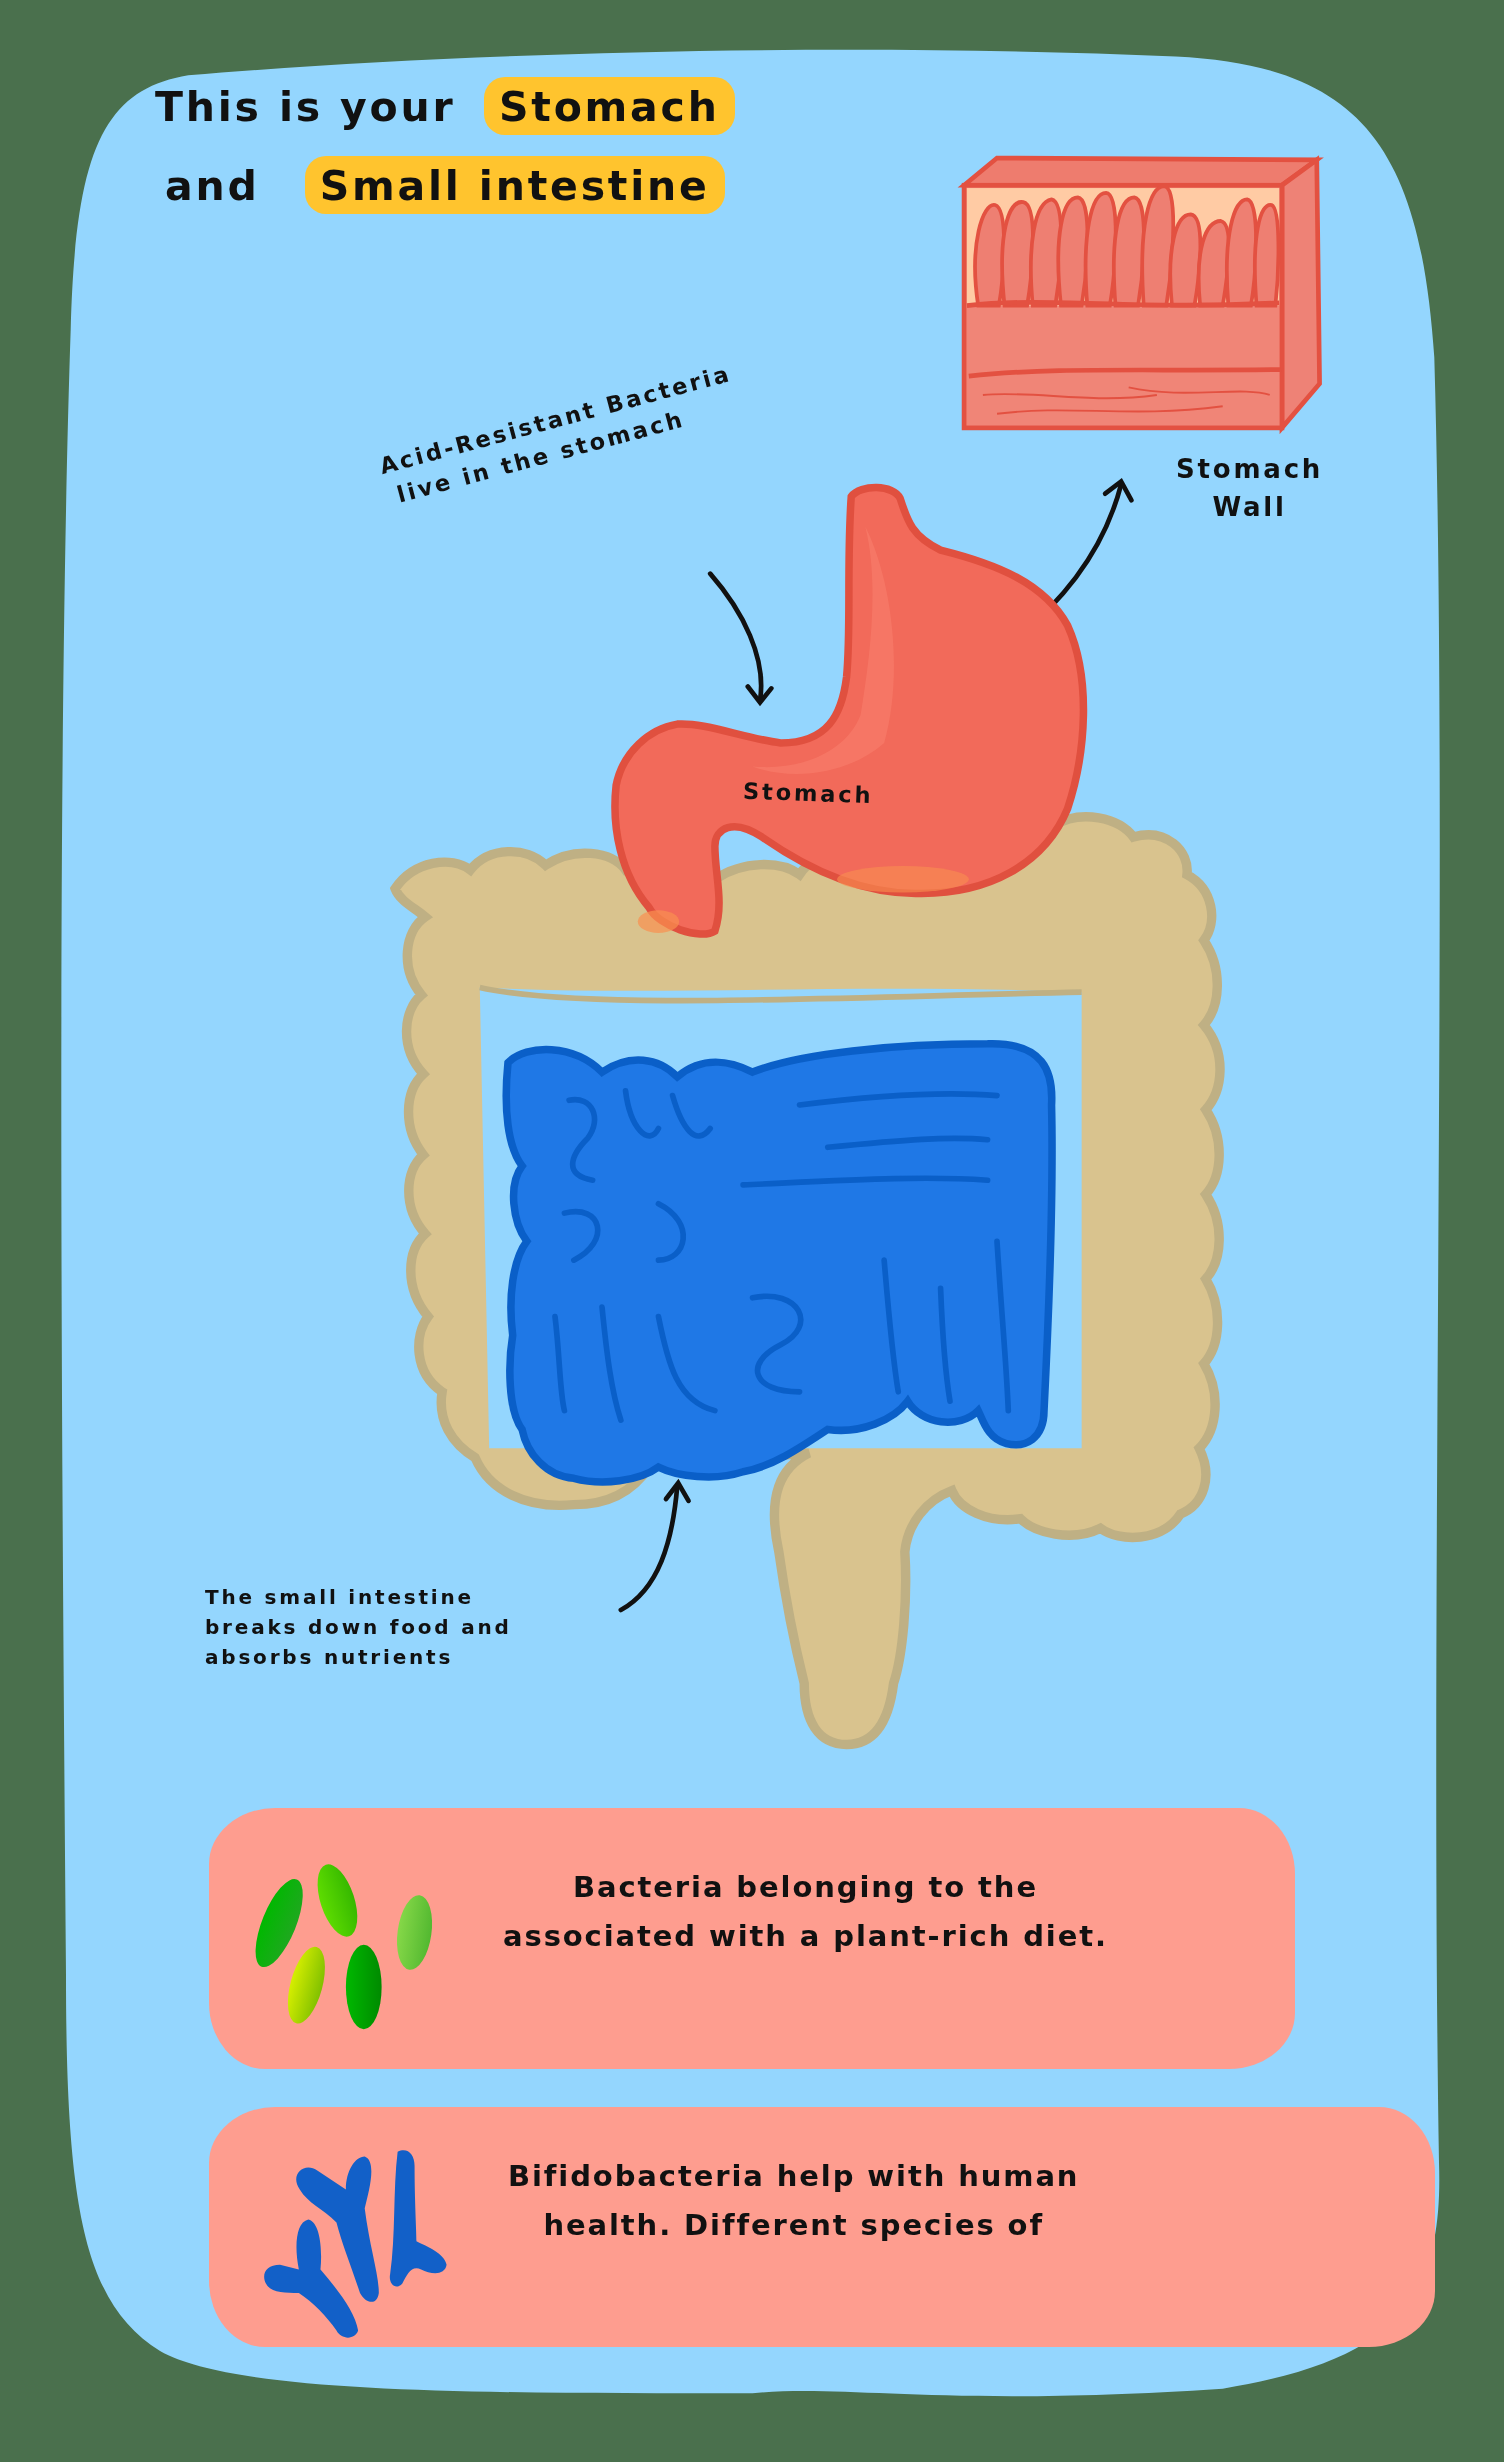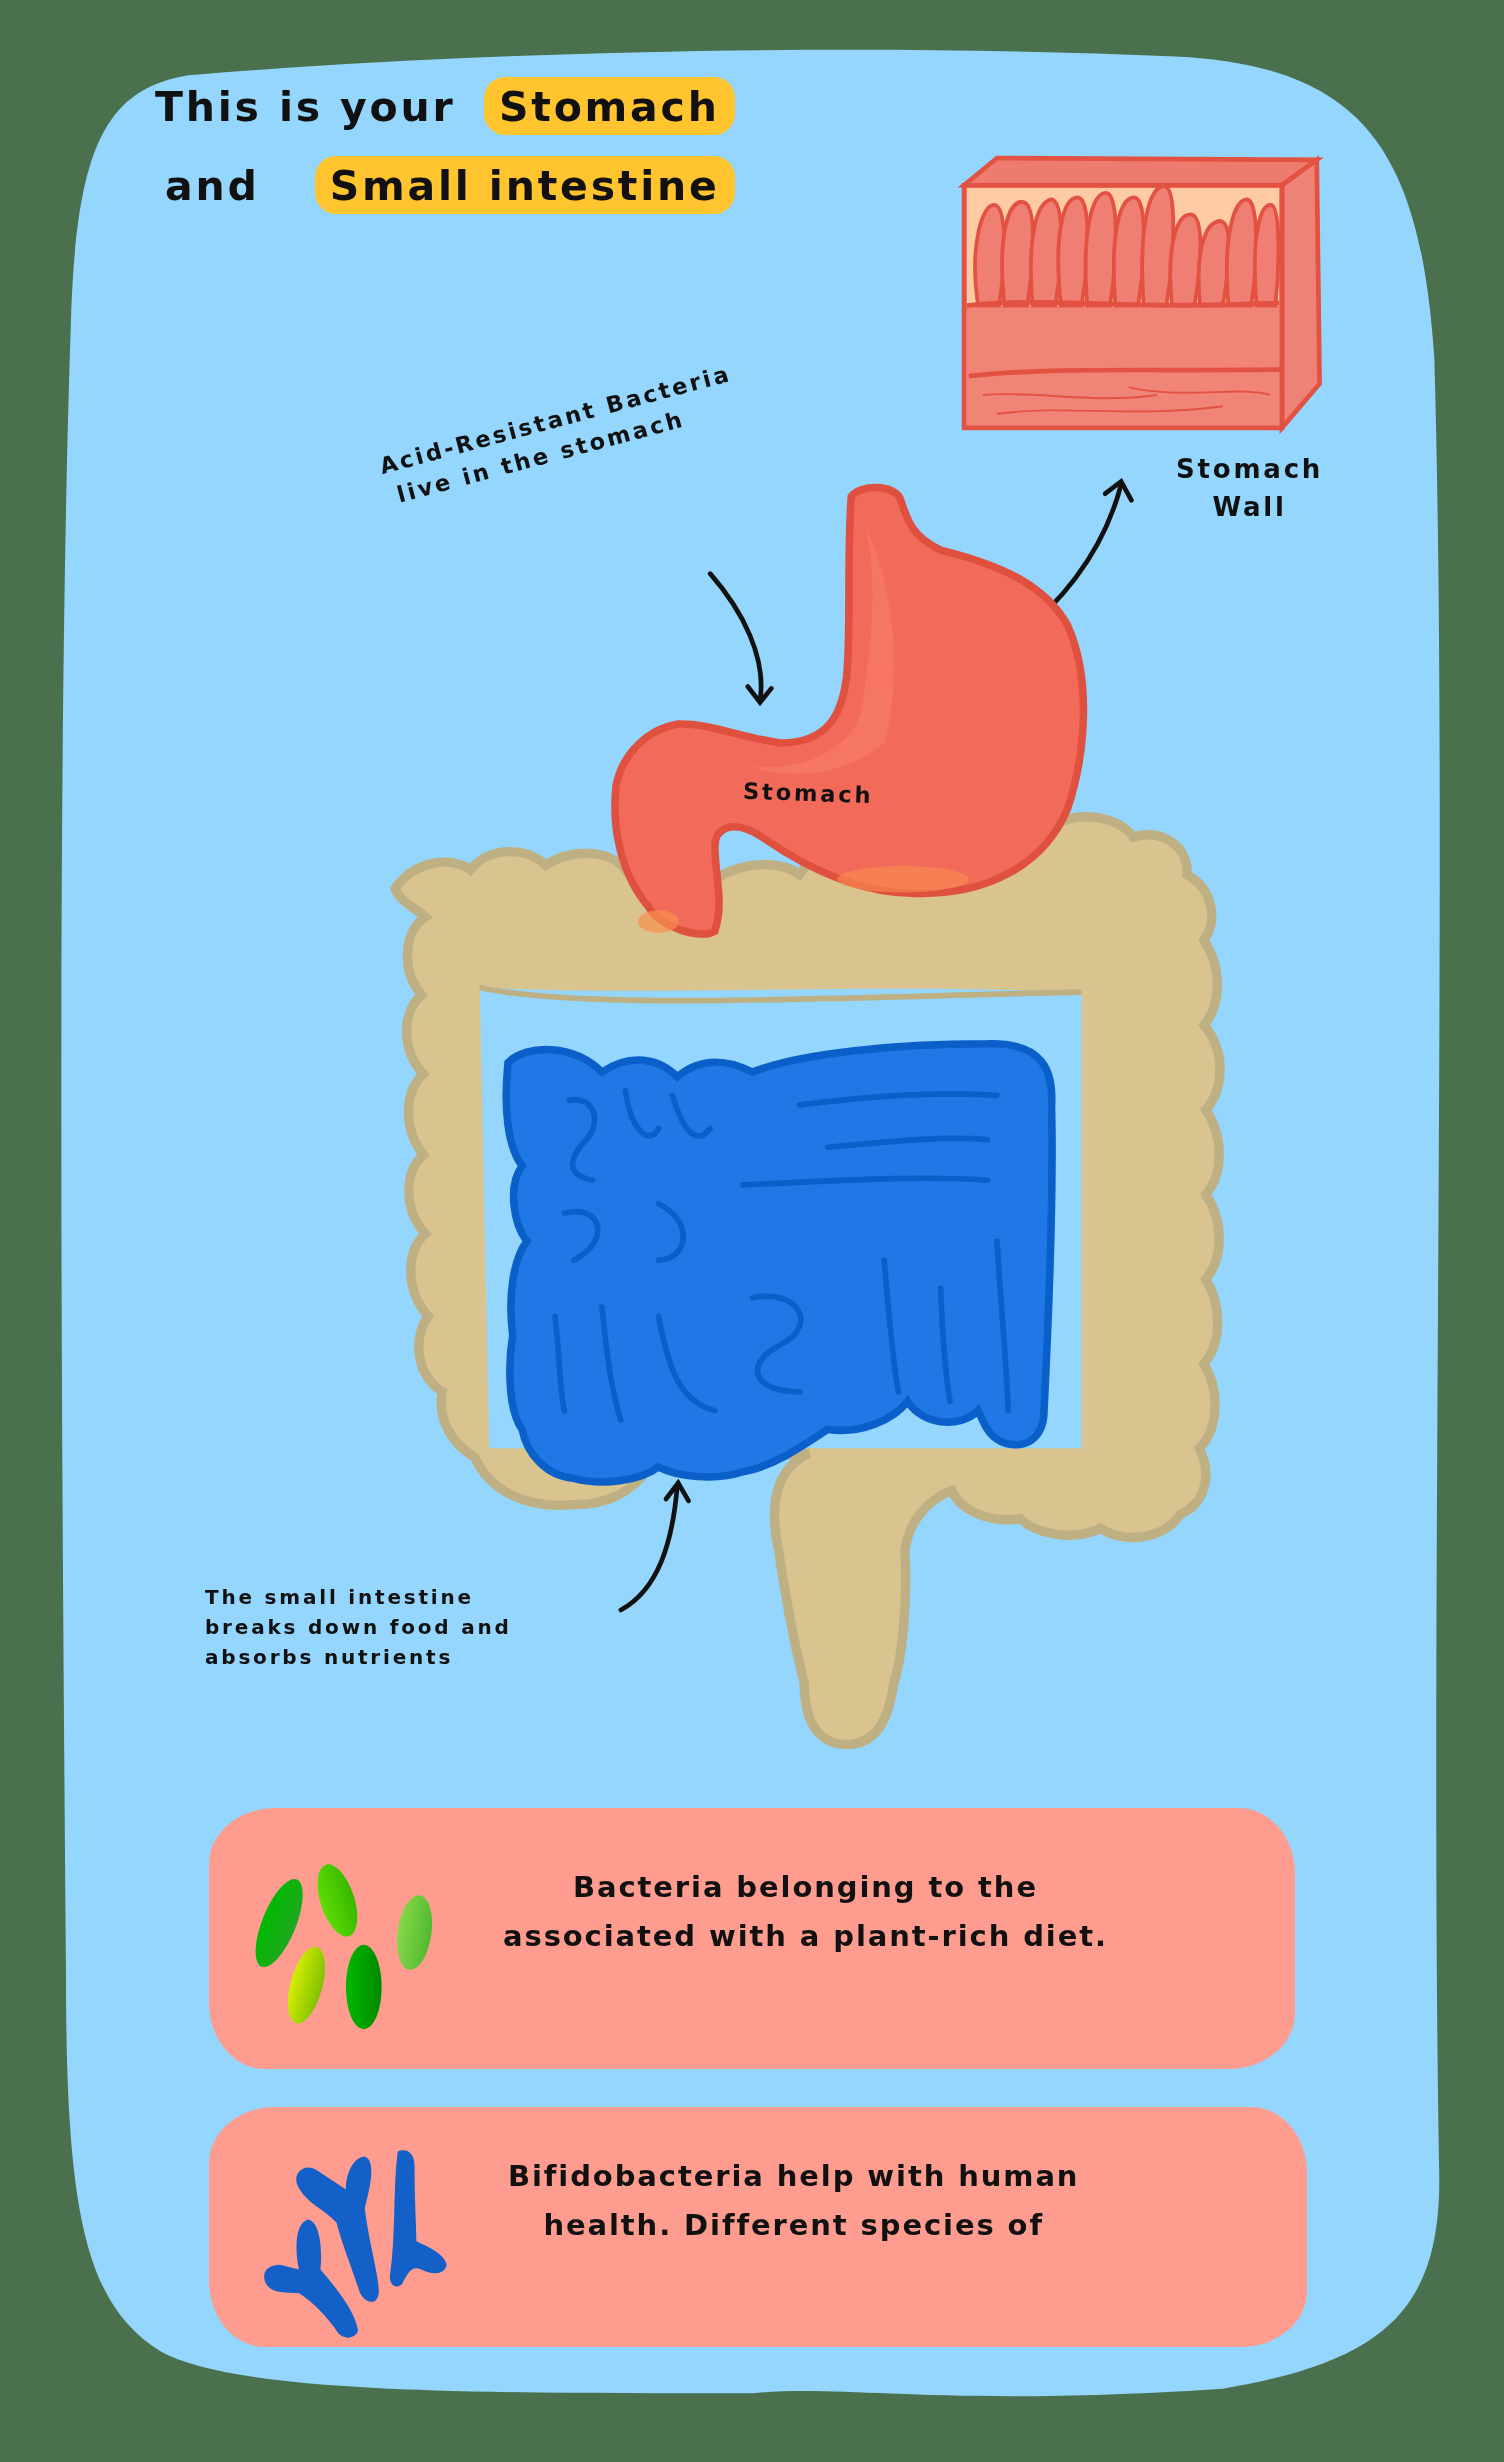--- a/index.html
+++ b/index.html
@@ -97,21 +97,21 @@
     <path d="M708,1594 L721,1577 L732,1596"></path>
   </g>
 </svg>
 
 <div class="title-line" style="left:155px; top:83px;">
   <span>This is your</span>
   <span class="hl" style="margin-left:11.3px;">Stomach</span>
 </div>
 <div class="title-line" style="left:165px; top:162px;">
   <span>and</span>
-  <span class="hl" style="margin-left:38px;">Small intestine</span>
+  <span class="hl" style="margin-left:28px;">Small intestine</span>
 </div>
 
 <div class="label" style="left:376px; top:451px; transform: rotate(-15deg); transform-origin: left top; font-size:22.6px;">
   <div>Acid-Resistant Bacteria</div>
   <div style="margin-left:9.4px;">live in the stomach</div>
 </div>
 
 <div class="label" style="left:1176px; top:450px; text-align:center; font-size:26px; line-height:38px;">
   <div>Stomach</div>
   <div>Wall</div>
@@ -154,21 +154,21 @@
     <ellipse cx="178" cy="92" rx="18" ry="40" fill="url(#g3)" transform="rotate(8 178 92)"></ellipse>
     <ellipse cx="63" cy="148" rx="17" ry="42" fill="url(#g4)" transform="rotate(15 63 148)"></ellipse>
     <ellipse cx="124" cy="150" rx="19" ry="45" fill="url(#g5)"></ellipse>
   </svg>
   <div class="card-text" style="left:294px; top:55px;">
     <div>Bacteria belonging to the</div>
     <div>associated with a plant-rich diet.</div>
   </div>
 </div>
 
-<div class="card" style="left:209px; top:2107px; width:1098px; height:240px;">
+<div class="card" style="left:209px; top:2107px; width:1226px; height:240px;">
   <svg width="226" height="207" viewBox="0 0 240 220" style="left:38px; top:26px;">
     <g fill="#1260C8">
       <path d="M56,60 C45,45 60,30 75,40 L105,60 C105,40 115,25 125,25 C138,30 130,60 125,80 C130,120 140,150 140,170 C138,185 125,180 120,170 C110,140 100,115 95,95 C80,80 65,75 56,60 Z"></path>
       <path d="M20,160 C15,150 20,140 35,140 L55,145 C50,120 52,95 65,92 C78,95 80,125 78,145 C95,165 115,190 118,210 C115,220 100,220 95,210 C85,195 70,180 55,170 C40,170 25,170 20,160 Z"></path>
       <path d="M160,20 C170,15 178,22 178,35 C178,70 180,105 180,115 C190,120 210,128 212,140 C210,152 195,150 185,145 C175,140 170,150 165,160 C158,168 150,160 152,150 C158,110 155,60 160,20 Z"></path>
     </g>
   </svg>
   <div class="card-text" style="left:299px; top:45px;">
     <div>Bifidobacteria help with human</div>
     <div>health. Different species of</div>

